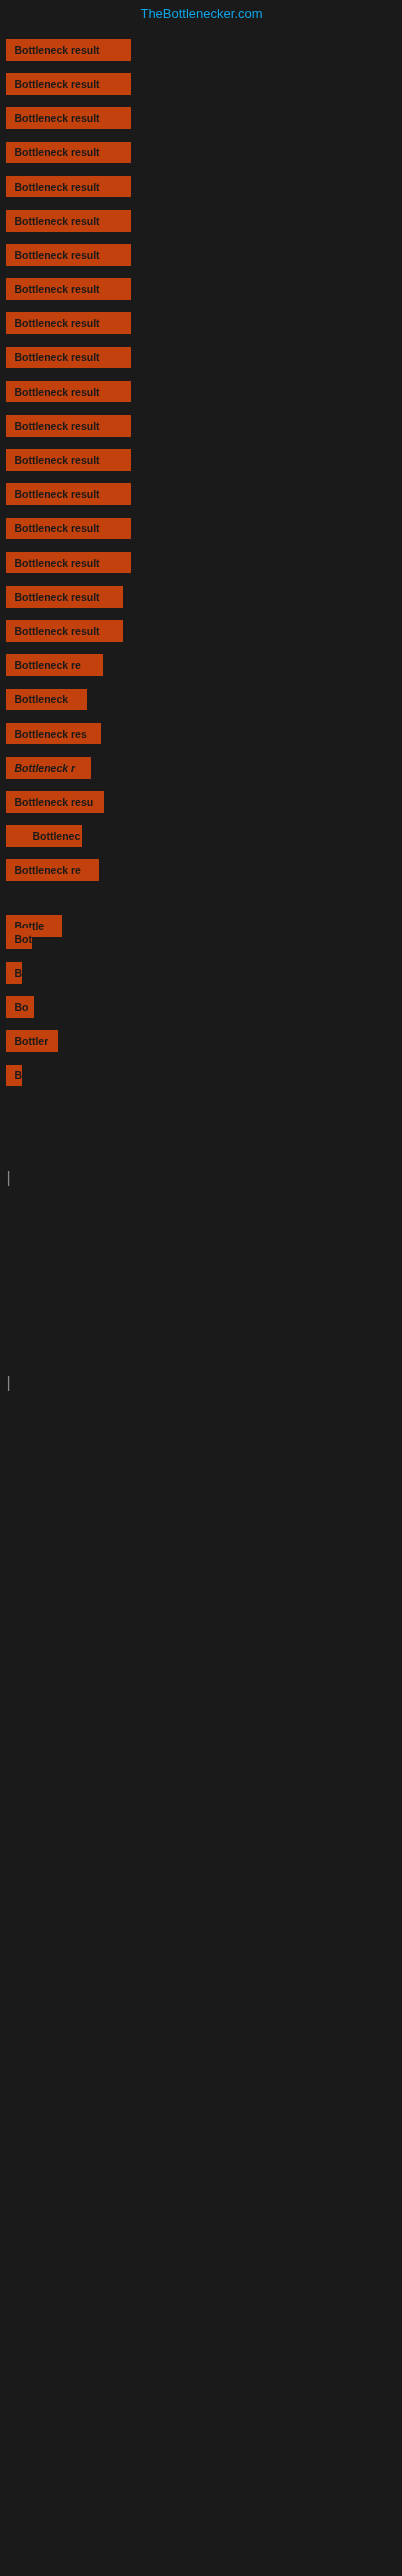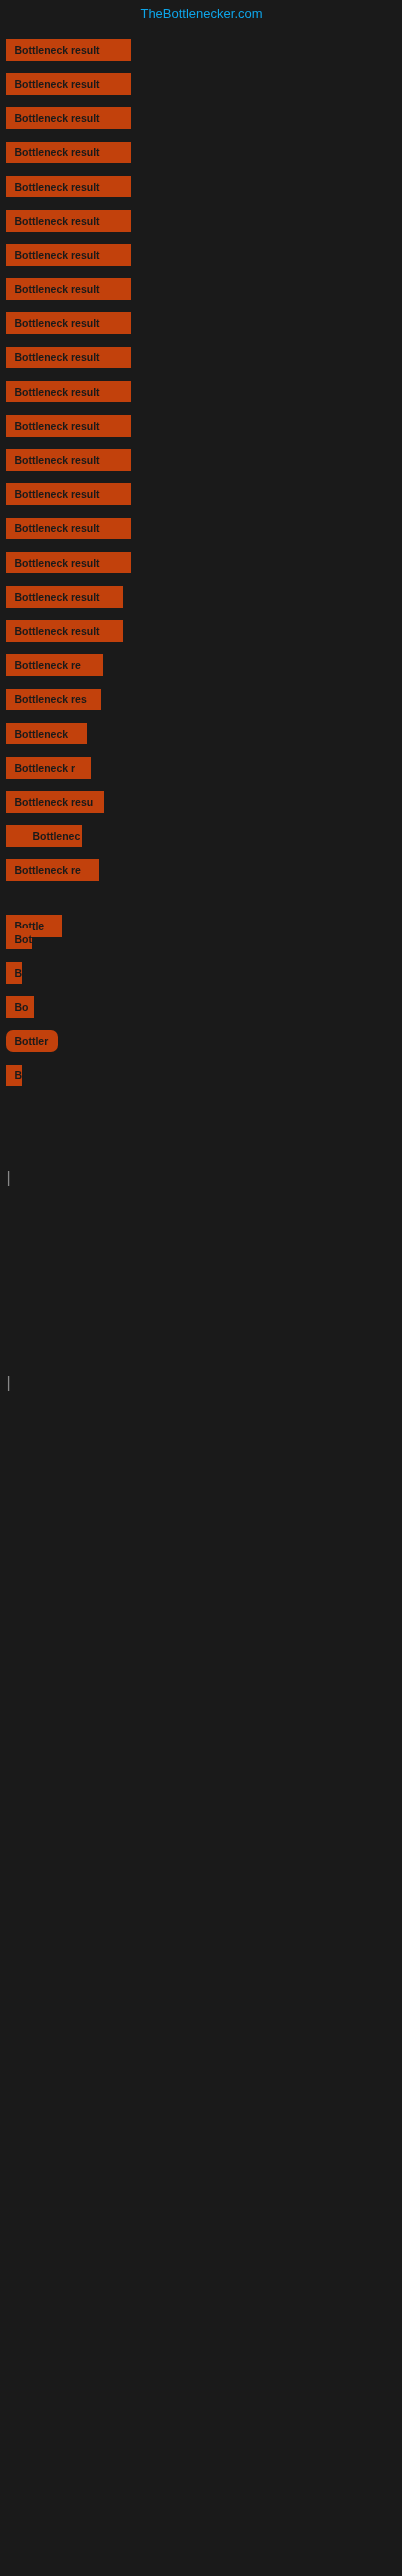--- a/index.html
+++ b/index.html
@@ -96,27 +96,27 @@
     <div class="row">
       <div class="bottleneck-bar" style="width: 117px; max-width: 117px;">Bottleneck result</div>
     </div>
     <div class="row">
       <div class="bottleneck-bar" style="width: 117px; max-width: 117px;">Bottleneck result</div>
     </div>
     <div class="row">
       <div class="bottleneck-bar" style="width: 97px; max-width: 97px;">Bottleneck re</div>
     </div>
     <div class="row">
+      <div class="bottleneck-bar" style="width: 81px; max-width: 81px;">Bottleneck</div>
+    </div>
+    <div class="row">
       <div class="bottleneck-bar" style="width: 95px; max-width: 95px;">Bottleneck res</div>
     </div>
     <div class="row">
-      <div class="bottleneck-bar" style="width: 81px; max-width: 81px;">Bottleneck</div>
-    </div>
-    <div class="row">
-      <div class="bottleneck-bar" style="width: 100px; max-width: 85px;">Bottleneck r</div>
+      <div class="bottleneck-bar" style="width: 100px; max-width: 85px; font-style: italic;">Bottleneck r</div>
     </div>
     <div class="row">
       <div class="bottleneck-bar" style="width: 98px; max-width: 98px;">Bottleneck resu</div>
     </div>
     <div class="row">
       <div class="bottleneck-bar" style="width: 76px; max-width: 76px; padding-left: 26px;">Bottlenec</div>
     </div>
     <div class="row">
       <div class="bottleneck-bar" style="width: 93px; max-width: 93px;">Bottleneck re</div>
     </div>
@@ -126,21 +126,21 @@
     <div class="row">
       <div class="bottleneck-bar" style="width: 26px; max-width: 44px;">Bott</div>
     </div>
     <div class="row">
       <div class="bottleneck-bar" style="width: 16px; max-width: 16px;">B</div>
     </div>
     <div class="row">
       <div class="bottleneck-bar" style="width: 28px; max-width: 28px; text-align: center;">Bo</div>
     </div>
     <div class="row">
-      <div class="bottleneck-bar" style="width: 52px; max-width: 52px; border-radius: 7px;">Bottler</div>
+      <div class="bottleneck-bar" style="width: 52px; max-width: 52px;">Bottler</div>
     </div>
     <div class="row">
       <div class="bottleneck-bar" style="width: 14.5px; max-width: 14.5px;">B</div>
     </div>
     <div class="row"></div>
     <div class="row"></div>
     <div class="row">
       <div style="color: rgb(136, 136, 136); margin-left: 6.4px; font-size: 16px;">|</div>
     </div>
     <div class="row"></div>

